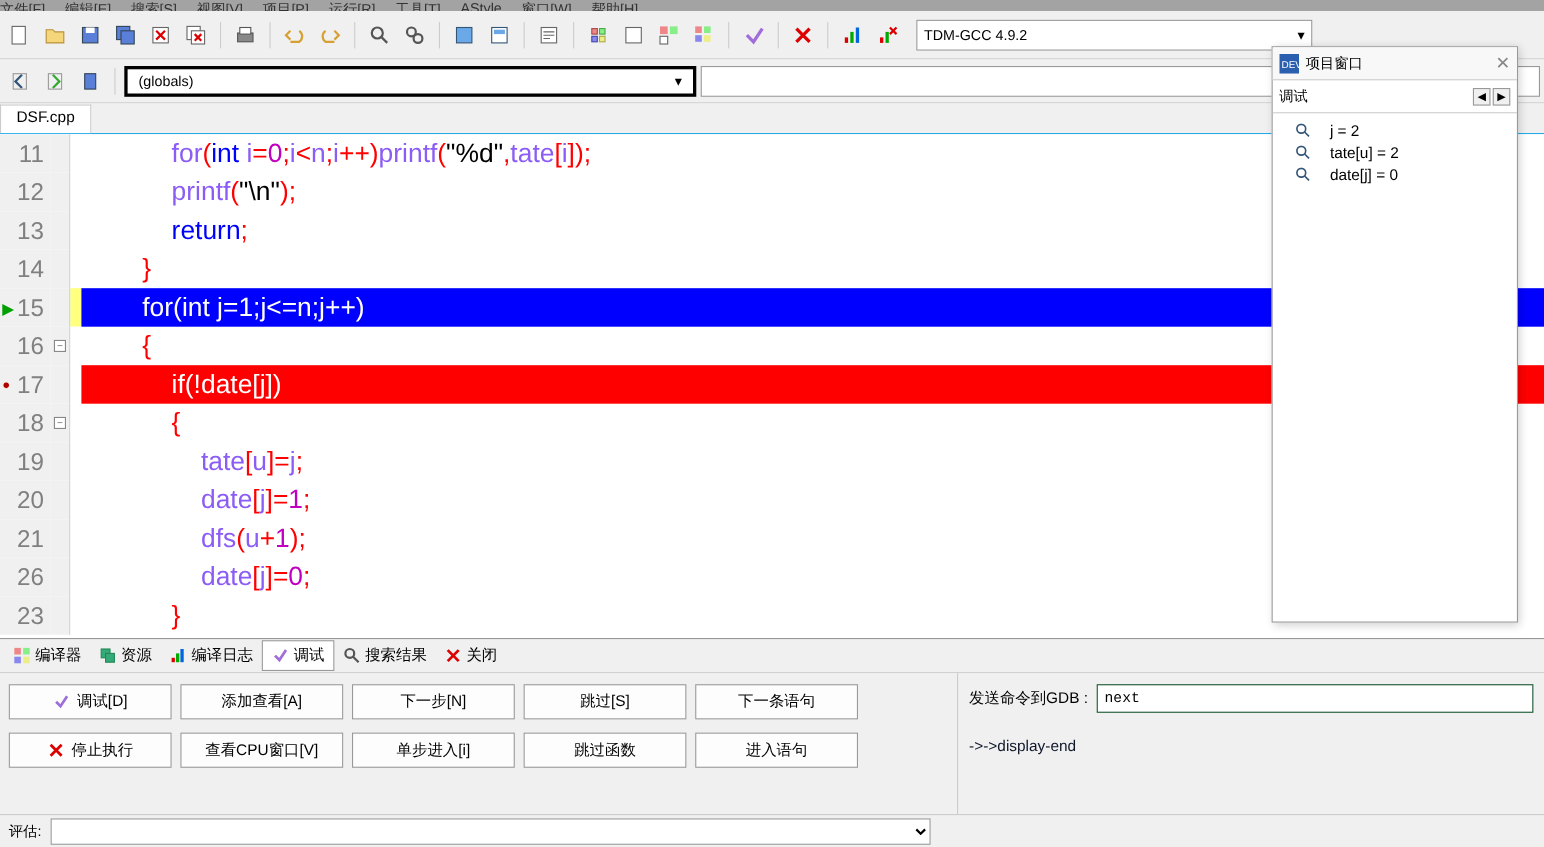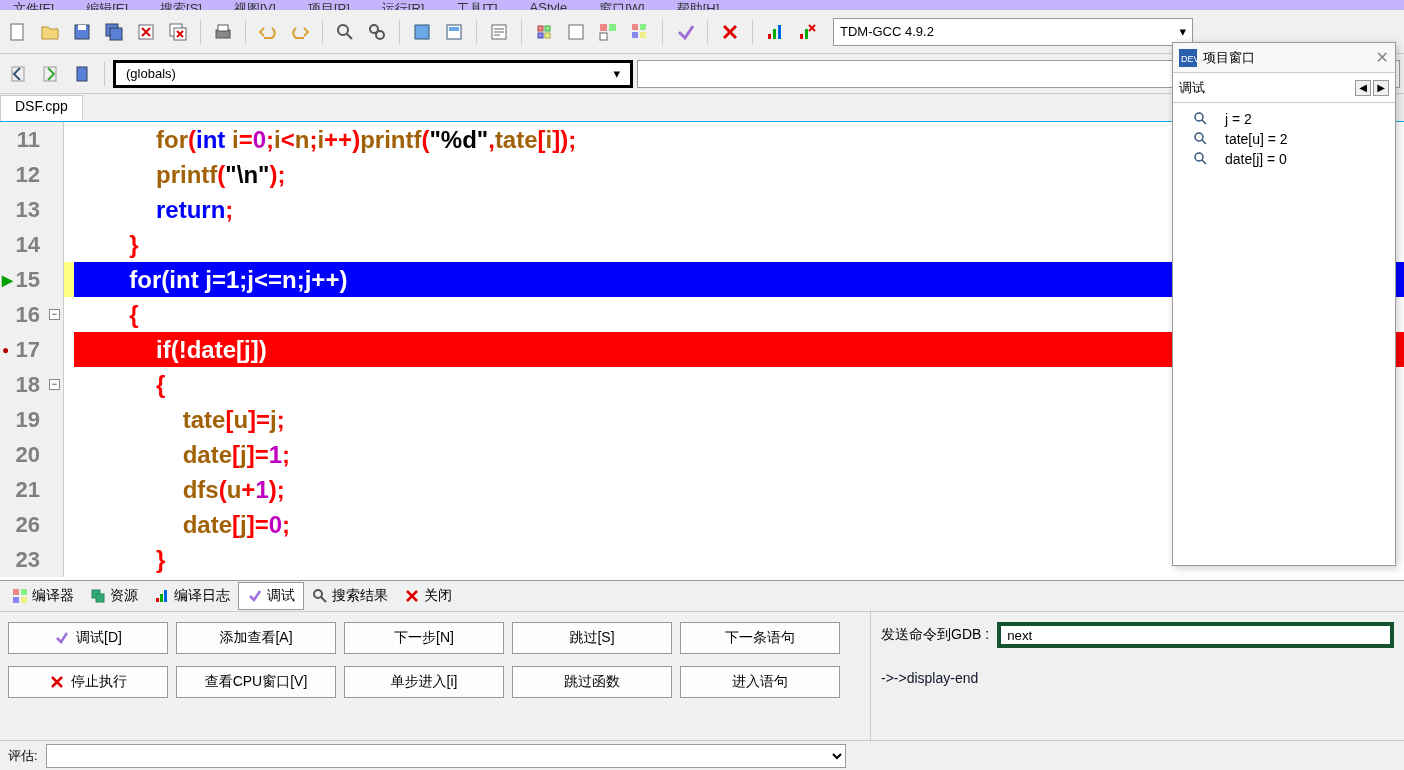--- a/index.html
+++ b/index.html
@@ -1,57 +1,57 @@
 <!DOCTYPE html>
 <html><head>
 <meta charset="utf-8">
 <style>
 *{box-sizing:border-box;margin:0;padding:0;font-family:"Microsoft YaHei",SimSun,sans-serif}
 body{width:1404px;height:770px;background:#f0f0f0;overflow:hidden;position:relative;font-size:13px}
-.menubar{height:10px;background:#c4b5fd;padding:0 13px;display:flex;gap:32px;overflow:hidden;color:#333}
+.menubar{height:10px;background:#a3a3a3;padding:0 0;display:flex;gap:18px;overflow:hidden;color:#333}
 .menubar span{white-space:nowrap}
 .toolbar{height:44px;background:#f0f0f0;display:flex;align-items:center;padding:0 4px;gap:4px;border-bottom:1px solid #ccc}
 .tbtn{width:28px;height:28px;display:flex;align-items:center;justify-content:center;border:1px solid transparent;cursor:pointer}
 .tsep{width:1px;height:24px;background:#ccc;margin:0 4px}
 .compiler-select{flex:1;height:28px;border:1px solid #999;background:#fff;padding:0 6px;display:flex;align-items:center;font-family:Consolas,monospace;margin-left:8px;max-width:360px;justify-content:space-between}
 .subbar{height:40px;background:#f0f0f0;display:flex;align-items:center;padding:0 4px;gap:4px;border-bottom:1px solid #ccc}
 .globals-select{flex:0 0 520px;height:28px;border:3px solid #000000;background:#fff;padding:0 10px;display:flex;align-items:center;font-family:Consolas,monospace;justify-content:space-between}
 .blank-select{flex:1;height:28px;border:1px solid #999;background:#fff}
 .tabrow{height:28px;background:#f0f0f0;border-bottom:1px solid #0ea5e9;display:flex;align-items:flex-end}
 .filetab{height:26px;padding:2px 14px;background:#fff;border:1px solid #ccc;border-bottom:none;font-size:14px}
 .editor{height:458px;background:#fff;position:relative;overflow:hidden}
-.codeline{display:flex;height:35px;align-items:center;font-family:Consolas,"Courier New",monospace;font-size:24px;font-weight:bold}
+.codeline{display:flex;height:35px;align-items:center;font-family:Consolas,"Courier New",monospace;font-size:24px;font-weight:normal}
 .gutter{width:46px;text-align:right;padding-right:6px;color:#808080;background:#f0f0f0;font-size:22px;height:100%;display:flex;align-items:center;justify-content:flex-end}
 .fold{width:18px;height:100%;background:#f0f0f0;border-right:1px solid #ccc;display:flex;align-items:center;justify-content:center}
 .fold .box{width:11px;height:11px;border:1px solid #888;background:#fff;font-size:9px;line-height:9px;text-align:center;color:#666}
 .margin{width:10px;height:100%;background:#fff}
 .margin.ylw{background:#ffff80}
 .code{flex:1;padding-left:2px;white-space:pre;height:100%;display:flex;align-items:center}
 .code.hl-blue{background:#0000ff;color:#fff}
 .code.hl-red{background:#ff0000;color:#fff}
-.kw{color:#a16207}
+.kw{color:#8b5cf6}
 .num{color:#c000c0}
 .str{color:#000}
 .pn{color:#ff0000}
 .blue{color:#0000ff}
 .hl-blue span,.hl-red span{color:#fff!important}
 .bottom-tabs{height:32px;background:#f0f0f0;border-top:1px solid #999;border-bottom:1px solid #ccc;display:flex;align-items:center;gap:0;padding:0 4px}
 .btab{padding:4px 8px;display:flex;align-items:center;gap:4px;cursor:pointer;font-size:14px}
 .btab.active{background:#fff;border:1px solid #999}
 .debug-panel{height:158px;background:#f0f0f0;display:flex}
 .debug-buttons{width:870px;padding:10px 8px}
 .btn-row{display:flex;gap:8px;margin-bottom:12px}
-.dbtn{width:160px;height:32px;border:1px solid #999;background:#fdfdfd;display:flex;align-items:center;justify-content:center;gap:6px;cursor:pointer;font-size:14px}
+.dbtn{width:148px;height:32px;border:1px solid #999;background:#fdfdfd;display:flex;align-items:center;justify-content:center;gap:6px;cursor:pointer;font-size:14px}
 .gdb-panel{flex:1;padding:10px;border-left:1px solid #ccc;font-size:14px}
 .gdb-row{display:flex;align-items:center;gap:8px;margin-bottom:18px}
-.gdb-input{flex:1;height:26px;border:4px solid #14532d;padding:0 6px;font-family:Liberation Sans, sans-serif}
+.gdb-input{flex:1;height:26px;border:1px solid #14532d;padding:0 6px;font-family:Liberation Mono, monospace}
 .gdb-log{font-family:Consolas,monospace;line-height:1.8;color:#0f172a}
 .eval-row{position:absolute;bottom:0;left:0;right:0;height:30px;background:#f0f0f0;display:flex;align-items:center;padding:0 8px;gap:8px;border-top:1px solid #ccc}
 .eval-select{flex:0 0 800px;height:24px;border:1px solid #999;background:#fff}
-.watch-panel{position:absolute;right:8px;top:42px;width:224px;height:524px;background:#fff;border:1px solid #999;box-shadow:2px 2px 8px rgba(0,0,0,.2);z-index:100}
+.watch-panel{position:absolute;right:24px;top:42px;width:224px;height:524px;background:#fff;border:1px solid #999;box-shadow:2px 2px 8px rgba(0,0,0,.2);z-index:100}
 .watch-title{height:30px;background:#f8f8f8;border-bottom:1px solid #ccc;display:flex;align-items:center;padding:0 6px;gap:6px;justify-content:space-between}
 .watch-title .l{display:flex;align-items:center;gap:6px}
 .watch-sub{height:30px;border-bottom:1px solid #ccc;display:flex;align-items:center;justify-content:space-between;padding:0 6px}
 .watch-nav{display:flex;gap:2px}
 .watch-nav div{width:16px;height:16px;border:1px solid #999;background:#f0f0f0;font-size:10px;display:flex;align-items:center;justify-content:center;cursor:pointer}
 .watch-items{padding:6px 4px}
 .witem{display:flex;align-items:center;gap:16px;padding:2px 16px;font-size:14px}
 .wicon{width:16px;height:16px;display:flex;align-items:center;justify-content:center}
 svg{display:block}
 .arrow-gutter{position:relative}

